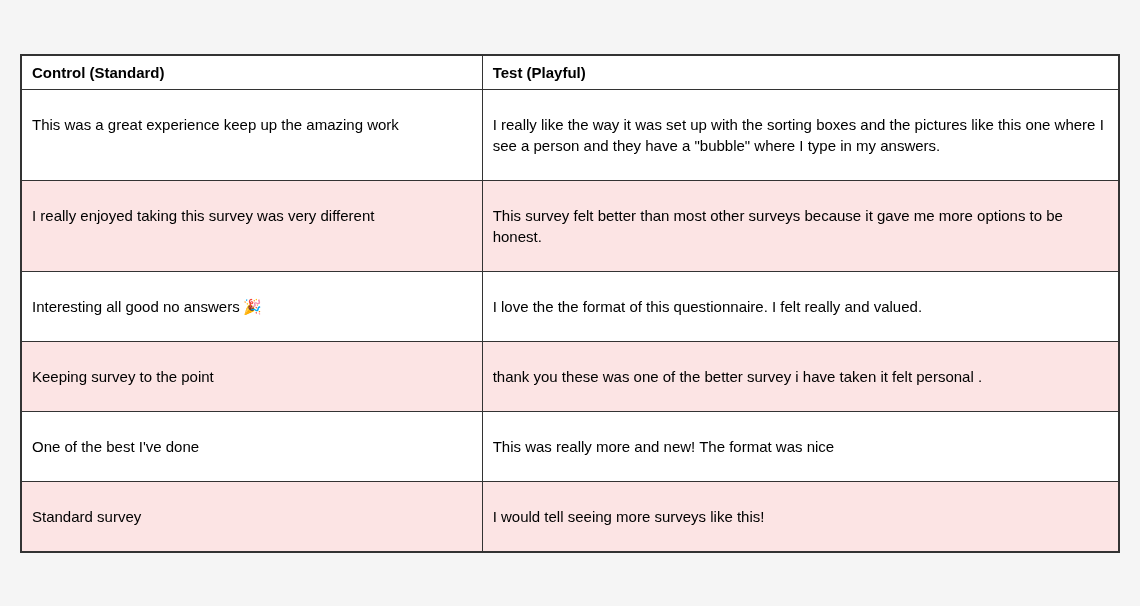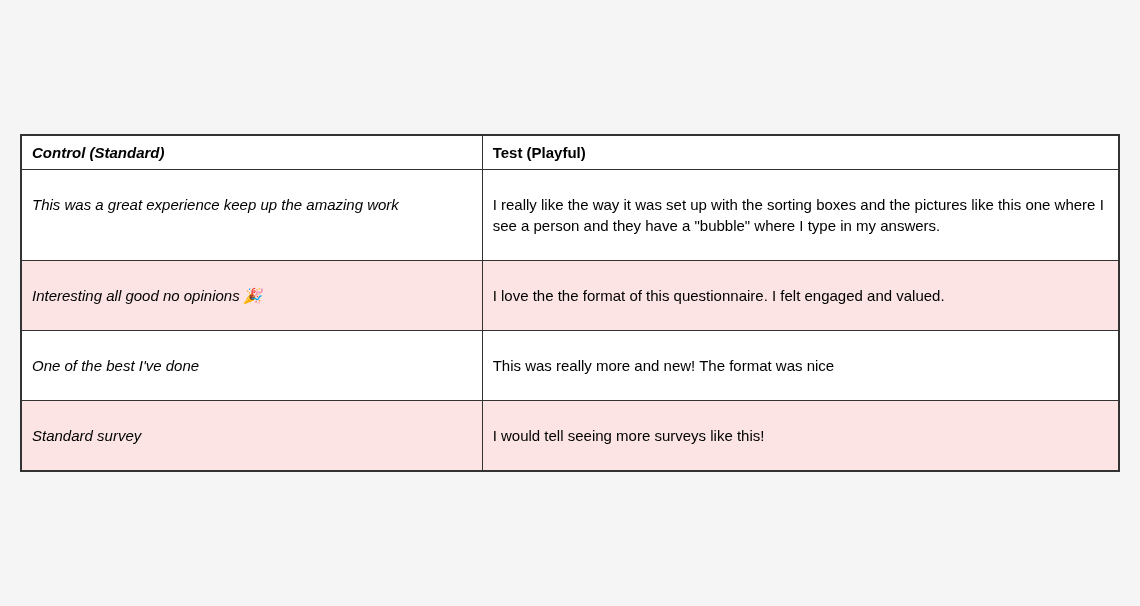--- a/index.html
+++ b/index.html
@@ -51,21 +51,20 @@
     tbody tr:nth-child(odd) td {
       background: #fff;
     }
 
     tbody tr:nth-child(even) td {
       background: #fce4e4;
     }
 
     .col-control {
       width: 42%;
-      font-style: italic;
     }
 
     .col-test {
       width: 58%;
     }
   </style>
 </head>
 <body>
 
 <div class="table-container">
@@ -75,22 +74,30 @@
         <th class="col-control">Control (Standard)</th>
         <th class="col-test">Test (Playful)</th>
       </tr>
     </thead>
     <tbody id="table-body">
     <tr>
           <td class="col-control">This was a great experience keep up the amazing work</td>
           <td class="col-test">I really like the way it was set up with the sorting boxes and the pictures like this one where I see a person and they have a "bubble" where I type in my answers.</td>
         </tr>
         <tr>
-          <td class="col-control">Interesting all good no opinions 🎉</td>
-          <td class="col-test">I love the the format of this questionnaire. I felt engaged and valued.</td>
+          <td class="col-control">I really enjoyed taking this survey was very different</td>
+          <td class="col-test">This survey felt better than most other surveys because it gave me more options to be honest.</td>
+        </tr>
+        <tr>
+          <td class="col-control">Interesting all good no answers 🎉</td>
+          <td class="col-test">I love the the format of this questionnaire. I felt really and valued.</td>
+        </tr>
+        <tr>
+          <td class="col-control">Keeping survey to the point</td>
+          <td class="col-test">thank you these was one of the better survey i have taken it felt personal .</td>
         </tr>
         <tr>
           <td class="col-control">One of the best I've done</td>
           <td class="col-test">This was really more and new! The format was nice</td>
         </tr>
         <tr>
           <td class="col-control">Standard survey</td>
           <td class="col-test">I would tell seeing more surveys like this!</td>
         </tr>
       </tbody>

